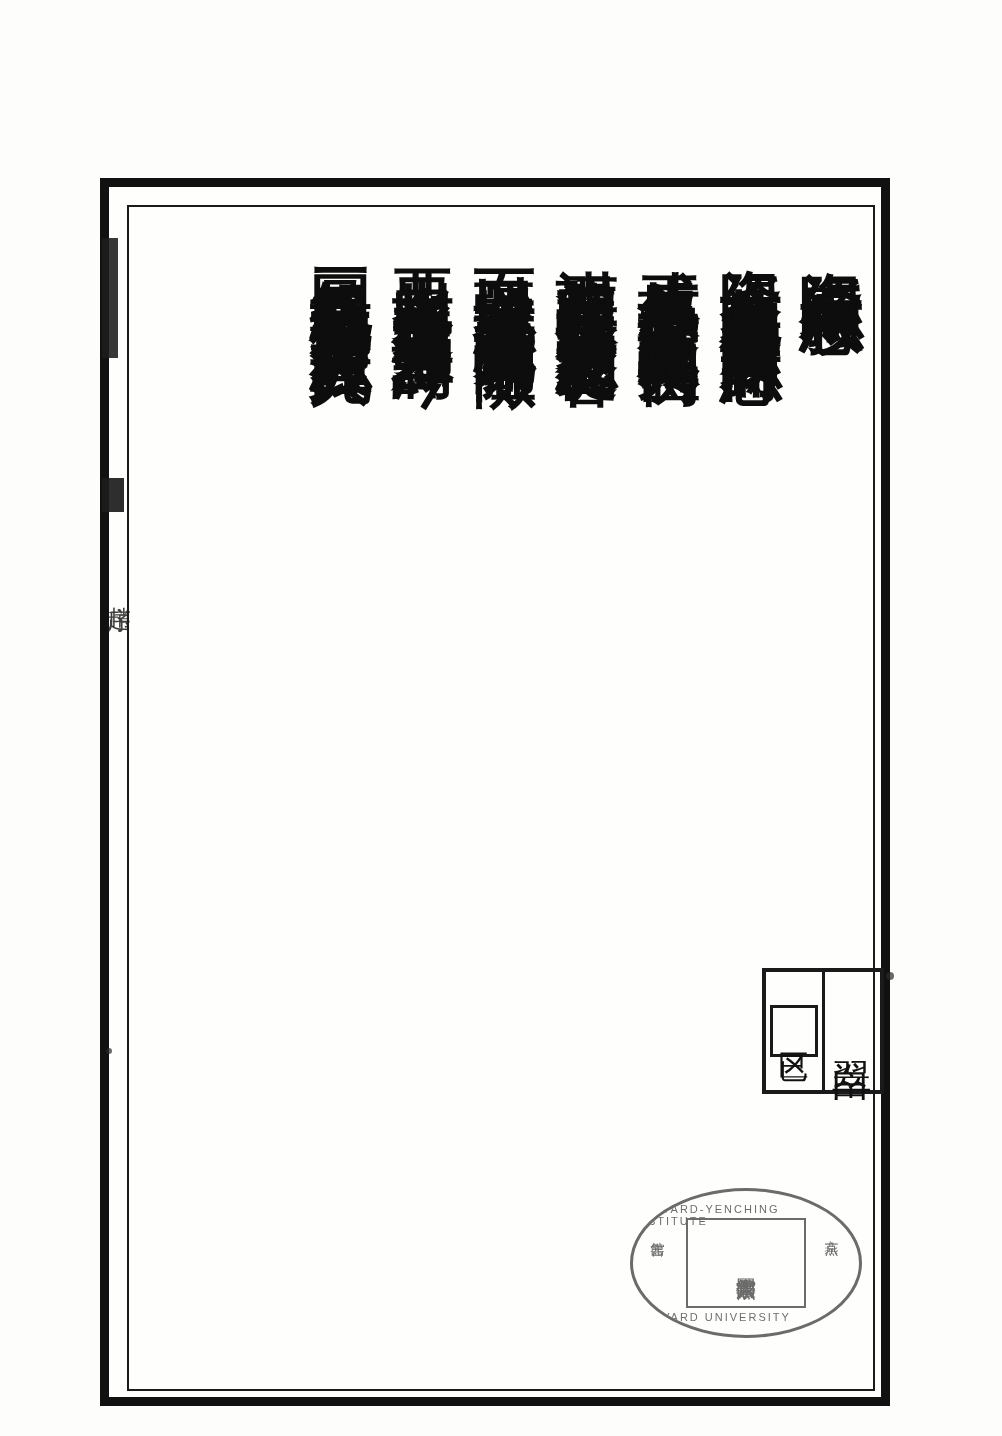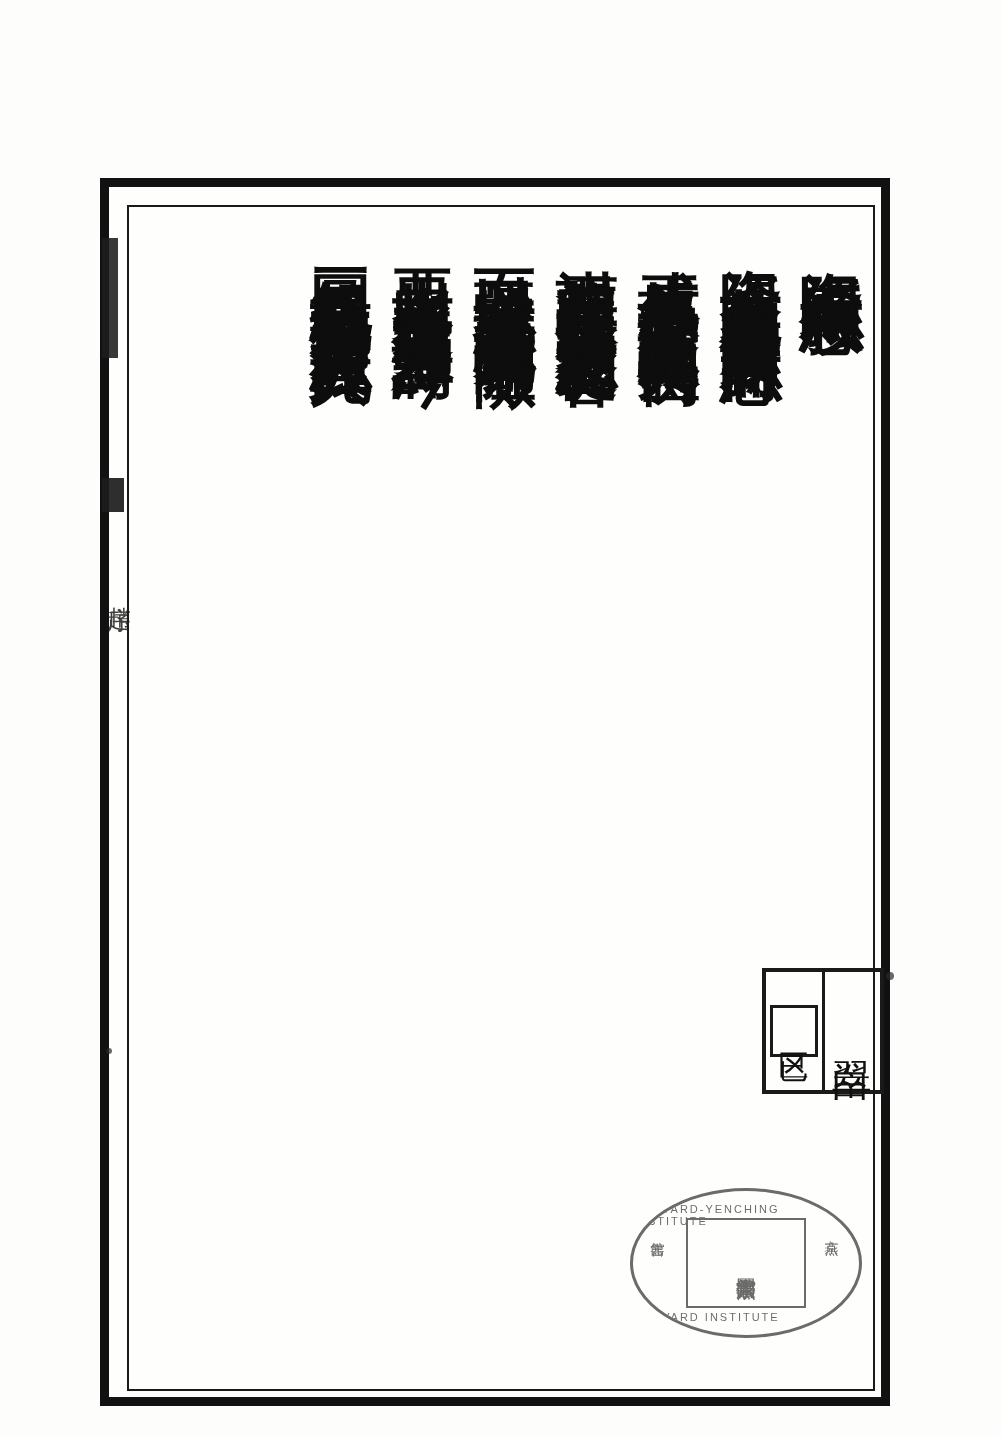--- a/index.html
+++ b/index.html
@@ -245,21 +245,21 @@
 
   <div class="seal-square">
     <div class="sq-cell">翠白</div>
     <div class="sq-cell">
       <span class="inner-box">区已</span>
     </div>
   </div>
 
   <div class="seal-oval">
     <div class="ring-text-top">HARVARD-YENCHING INSTITUTE</div>
-    <div class="ring-text-bottom">HARVARD INSTITUTE</div>
+    <div class="ring-text-bottom">HARVARD UNIVERSITY</div>
     <div class="side-cn2">京燕</div>
     <div class="oval-core">燕京大學圖書館</div>
     <div class="side-cn">館書</div>
   </div>
 
   <div class="speck" style="left:886px; top:972px; width:8px; height:8px;"></div>
   <div class="speck" style="left:106px; top:1048px; width:6px; height:6px;"></div>
 
 </div>
 

